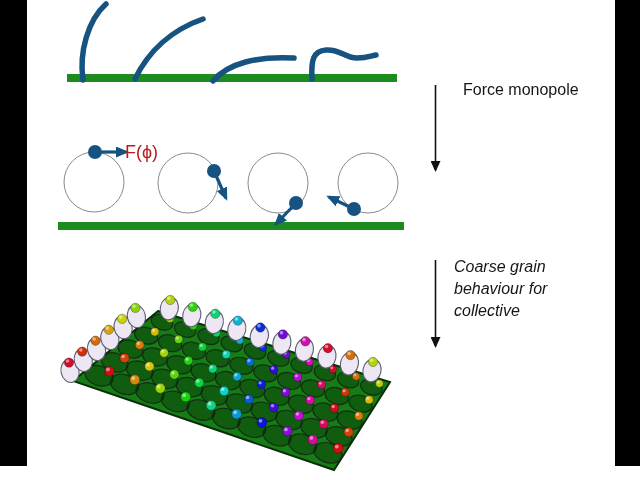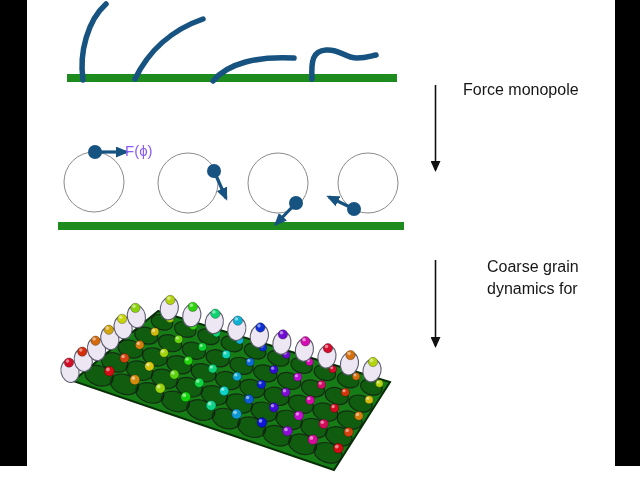--- a/index.html
+++ b/index.html
@@ -1,21 +1,21 @@
 <!DOCTYPE html>
 <html><head>
 <meta charset="utf-8">
 <style>
   html,body{margin:0;padding:0;background:#888;}
   .stage{position:relative;width:640px;height:480px;background:#ffffff;overflow:hidden;
          font-family:"Liberation Sans", sans-serif;}
   .letterbox{position:absolute;top:0;background:#000;}
   #gfx{position:absolute;left:0;top:0;}
   .caption{position:absolute;color:#161616;font-size:16px;line-height:22px;}
-  .force-label{position:absolute;color:#8b5cf6;font-size:15px;}
+  .force-label{position:absolute;color:#b91c1c;font-size:18px;}
 </style>
 </head>
 <body>
 
 <div class="stage">
   <div class="letterbox" id="bar-left" style="left: 0px; width: 27px; height: 466px;"></div>
   <div class="letterbox" id="bar-right" style="left: 615px; width: 25px; height: 466px;"></div>
 
   <svg id="gfx" width="640" height="480" viewBox="0 0 640 480">
     <defs>
@@ -247,17 +247,18 @@
         <circle cx="135.3828125" cy="307.890625" r="4.7" fill="hsl(82,88%,44%)" stroke="rgba(0,0,0,0.35)" stroke-width="0.8"></circle>
         <circle cx="133.9728125" cy="306.245625" r="1.786" fill="rgba(255,255,255,0.5)"></circle>
       </g>
   </svg>
 
   <div class="force-label" id="force-label" style="left: 125px; top: 142px;">F(ϕ)</div>
 
   <div class="caption" id="cap0" style="left: 463px; top: 79px;">
     <div>Force monopole</div>
   </div>
-  <div class="caption" id="cap1" style="left: 487px; top: 256px;">
+  <div class="caption" id="cap1" style="left: 454px; top: 256px; font-style: italic;">
     <div>Coarse grain</div>
-    <div>dynamics for</div>
+    <div>behaviour for</div>
+    <div>collective</div>
   </div>
 </div>
 
 </body></html>

